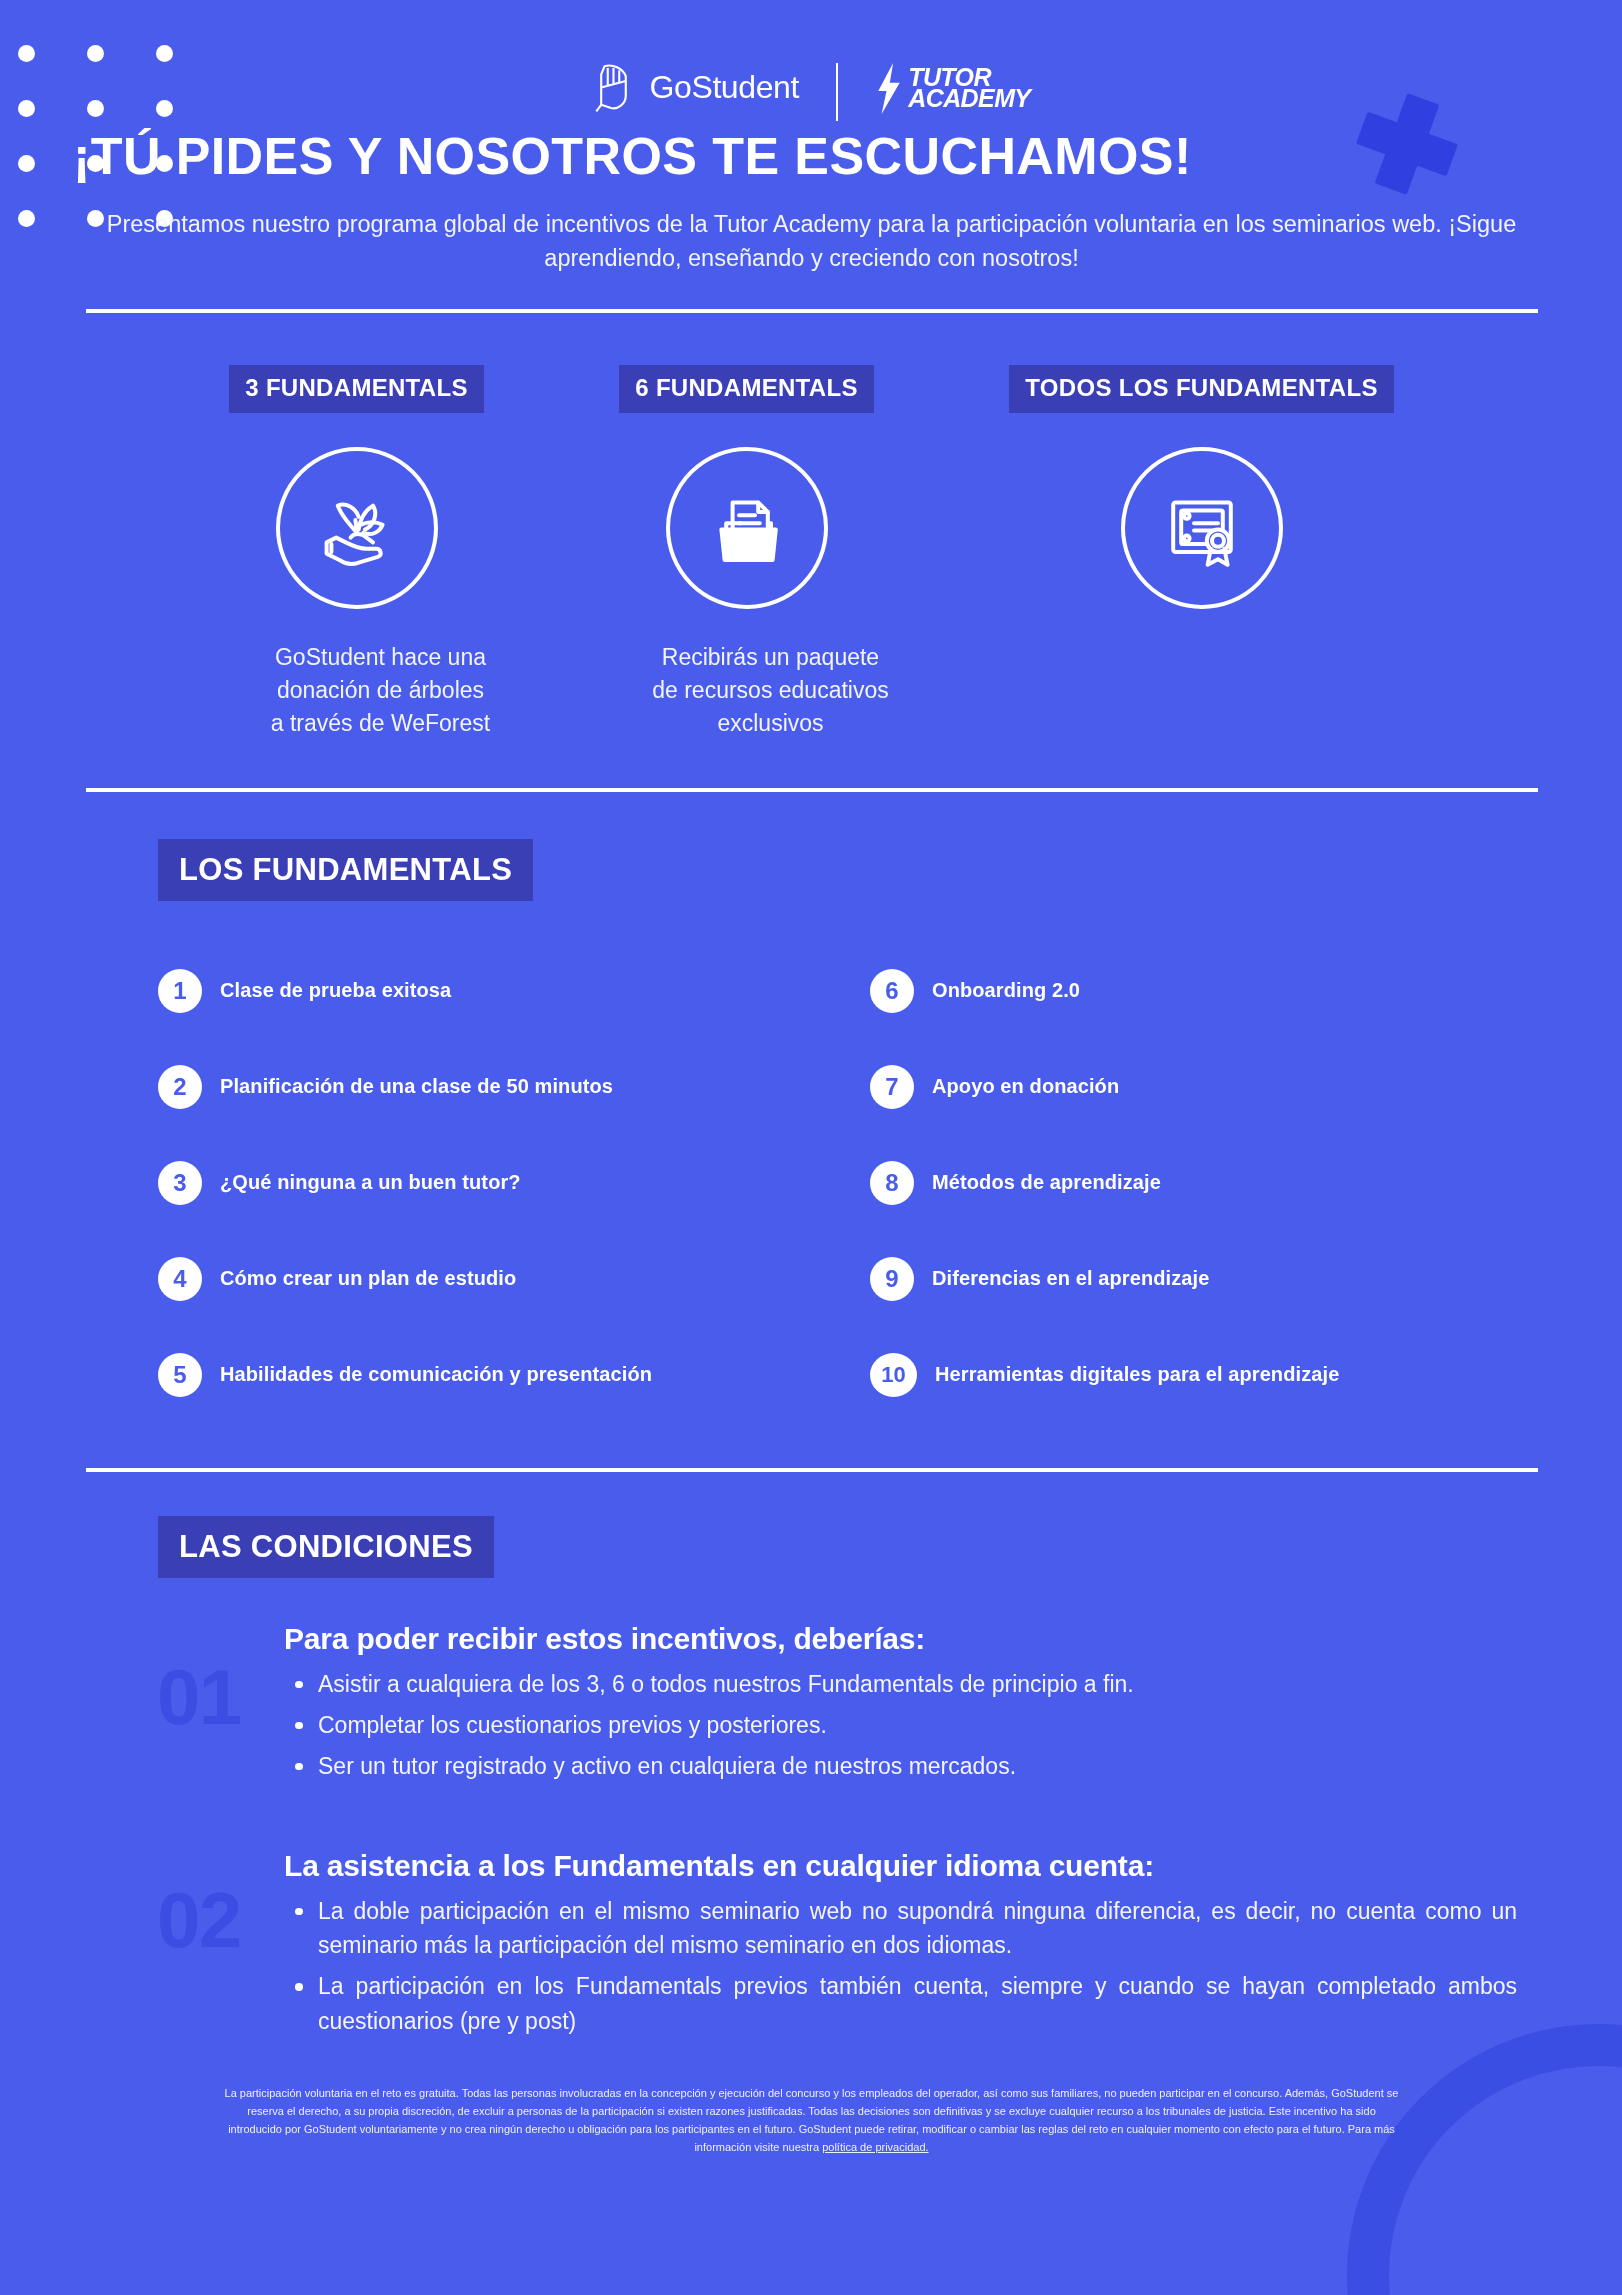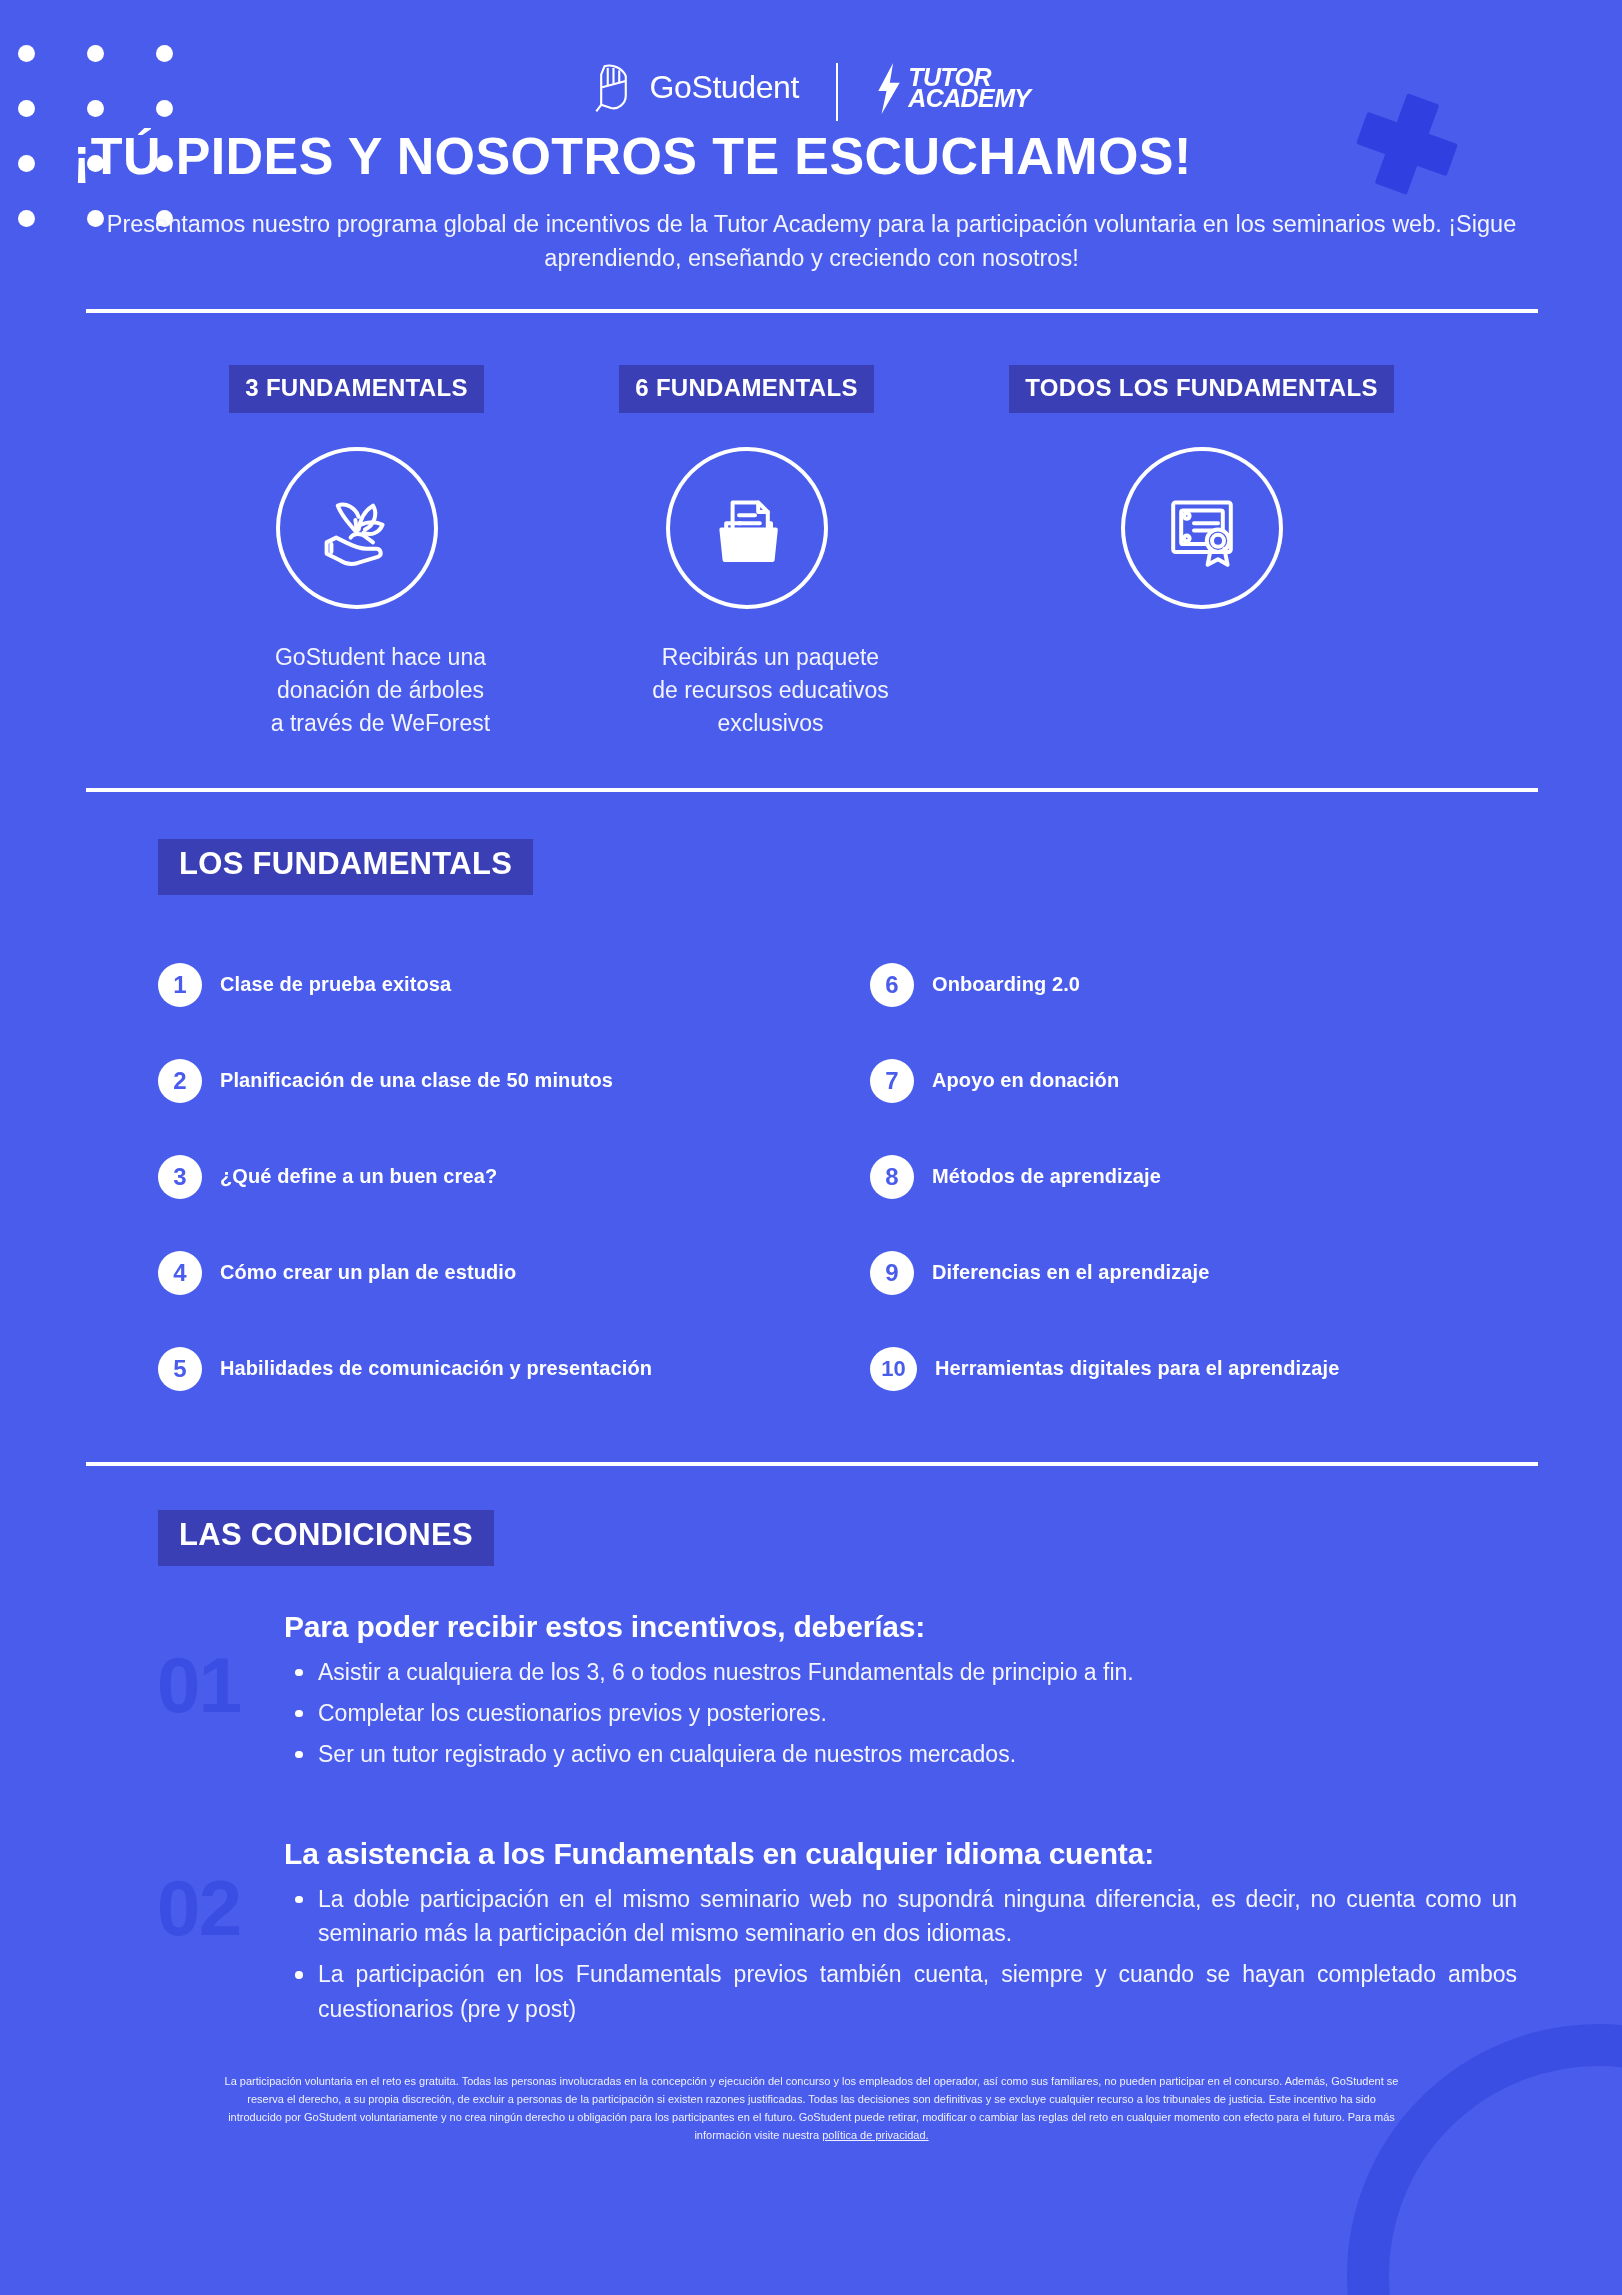--- a/index.html
+++ b/index.html
@@ -195,21 +195,21 @@
   }
 
   
   .sec-head {
     display: inline-block;
     background: #3b3fb5;
     color: #ffffff;
     font-size: 31px;
     font-weight: 900;
     letter-spacing: 0.3px;
-    padding: 7px 21px 13px;
+    padding: 13px 21px 13px;
   }
   .sec-head-wrap { padding-left: 85px; }
 
   
   .fund-cols {
     display: flex;
     margin-top: 42px;
     padding-left: 85px;
     padding-right: 49px;
   }
@@ -428,21 +428,21 @@
       <div class="fund-item">
         <span class="fund-num">1</span>
         <span class="fund-label">Clase de prueba exitosa</span>
       </div>
       <div class="fund-item">
         <span class="fund-num">2</span>
         <span class="fund-label">Planificación de una clase de 50 minutos</span>
       </div>
       <div class="fund-item">
         <span class="fund-num">3</span>
-        <span class="fund-label">¿Qué define a un buen crea?</span>
+        <span class="fund-label">¿Qué ninguna a un buen tutor?</span>
       </div>
       <div class="fund-item">
         <span class="fund-num">4</span>
         <span class="fund-label">Cómo crear un plan de estudio</span>
       </div>
       <div class="fund-item">
         <span class="fund-num">5</span>
         <span class="fund-label">Habilidades de comunicación y presentación</span>
       </div>
     </div>

